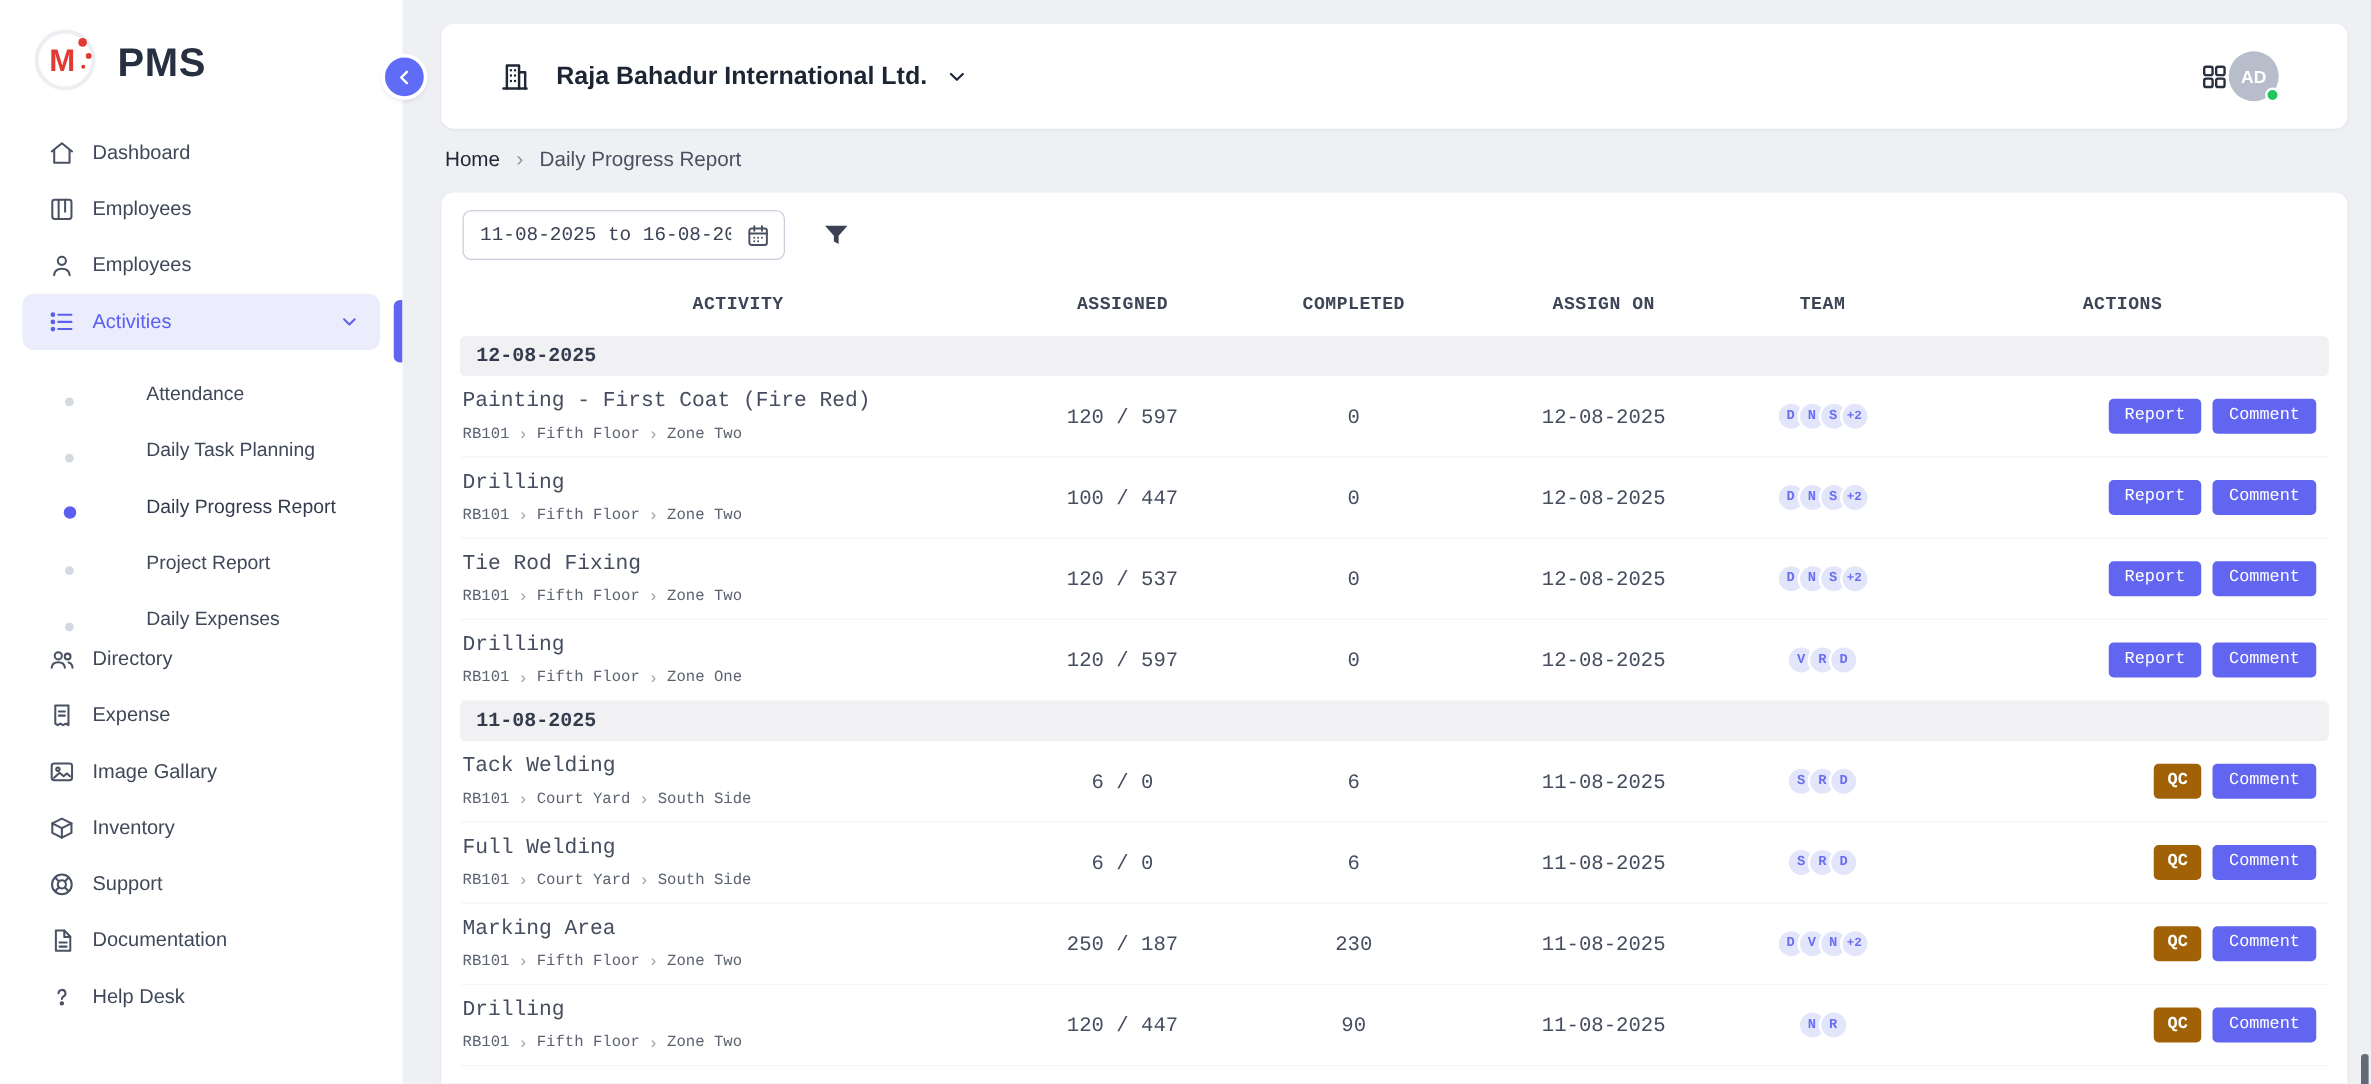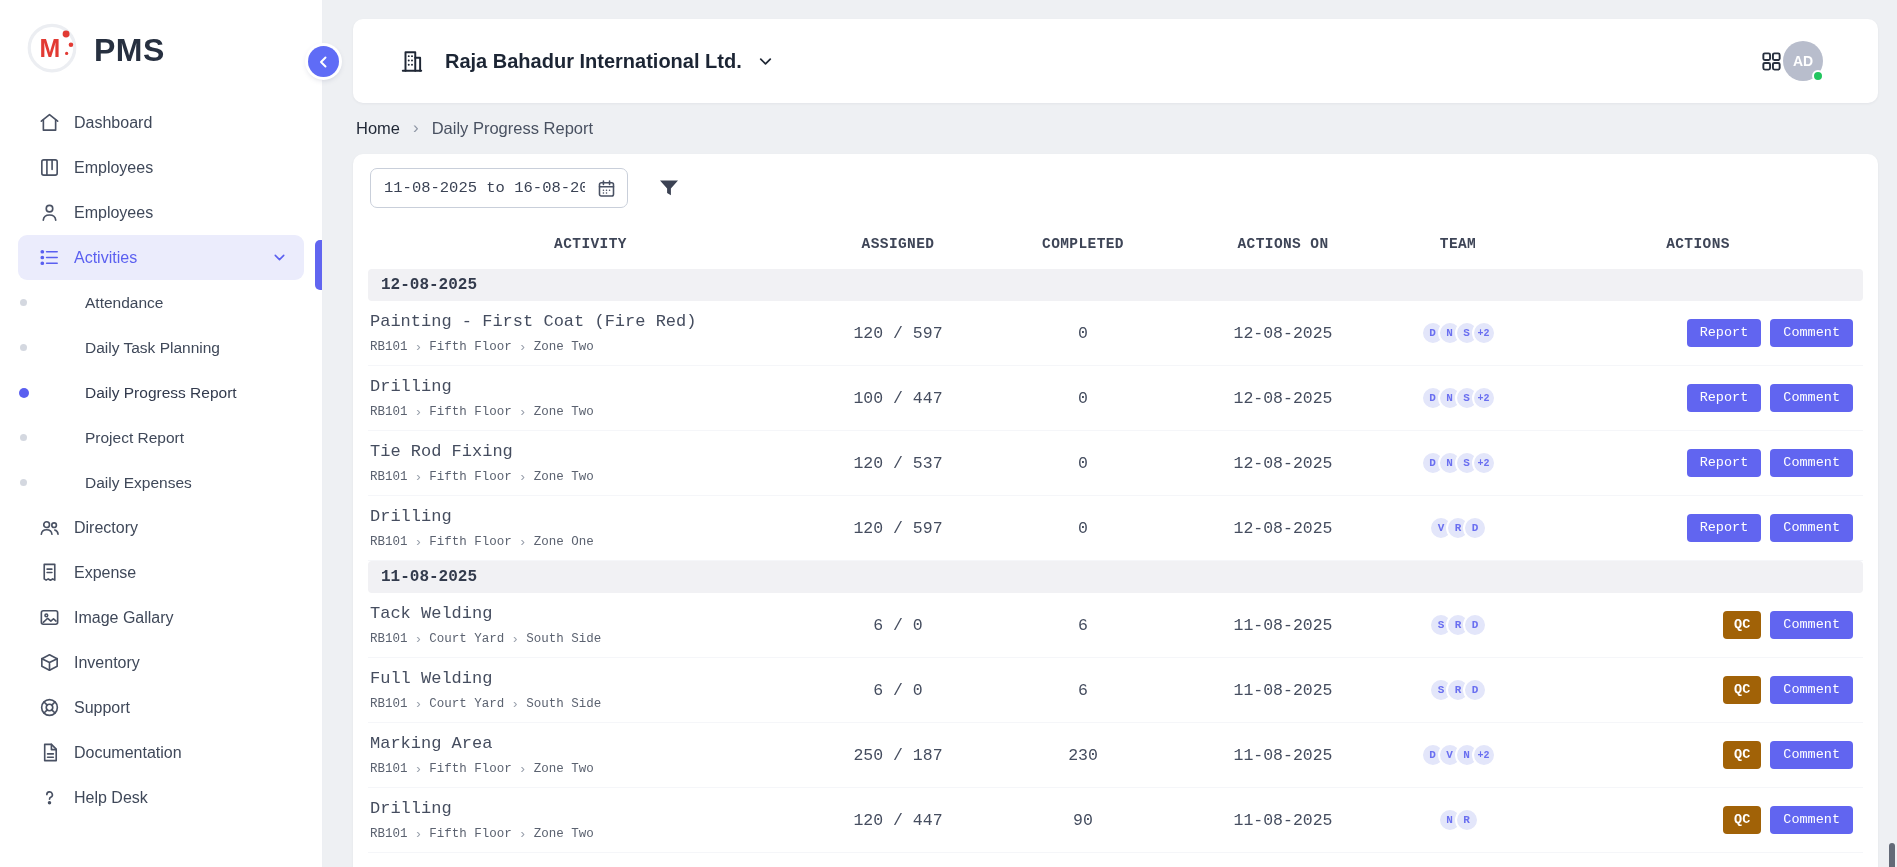--- a/index.html
+++ b/index.html
@@ -25,21 +25,21 @@
   .nav-item.active {
     margin:0 18px; padding-left:20px; background:#ebecfc; border-radius:9px;
     color:#5a5ff0;
   }
   .nav-item.active .nav-icon { color:#5a5ff0; }
   .nav-chevron { margin-left:auto; margin-right:16px; display:inline-flex; }
   .active-bar {
     position:absolute; right:0; top:240px; width:7px; height:50px;
     background:#6165f0; border-radius:5px 0 0 5px;
   }
-  .nav-sub { height:45px; display:flex; align-items:center; padding-left:20px; cursor:pointer; }
+  .nav-sub { height:45px; display:flex; align-items:flex-end; padding-left:52px; cursor:pointer; }
   .sub-dot { width:7px; height:7px; border-radius:50%; background:#d4d8e0; flex-shrink:0; }
   .nav-sub.active .sub-dot { width:10px; height:10px; background:#5a5ff0; margin-left:-1px; }
   .sub-label { margin-left:58px; font-size:15.5px; color:#3f4859; }
   .nav-sub.active .sub-label { margin-left:56px; color:#323a4d; }
 
   .collapse-btn {
     position:absolute; left:308px; top:46px; width:31px; height:31px; border-radius:50%;
     background:#5f6cf6; border:none; color:#fff; cursor:pointer; z-index:9;
     box-shadow:0 0 0 3px #fff, 0 2px 6px rgba(30,40,90,.25);
     display:flex; align-items:center; justify-content:center;
@@ -333,21 +333,21 @@
             <col style="width:200px">
           <col style="width:200px">
             <col style="width:150px">
             <col>
         </colgroup>
         <thead>
           <tr>
               <th>ACTIVITY</th>
               <th>ASSIGNED</th>
               <th>COMPLETED</th>
-              <th>ACTIONS ON</th>
+              <th>ASSIGN ON</th>
               <th>TEAM</th>
               <th>ACTIONS</th>
             </tr>
         </thead>
         <tbody>
             <tr class="group-row">
               <td colspan="6">12-08-2025</td>
             </tr>
             <tr class="data-row">
               <td class="c-activity">

